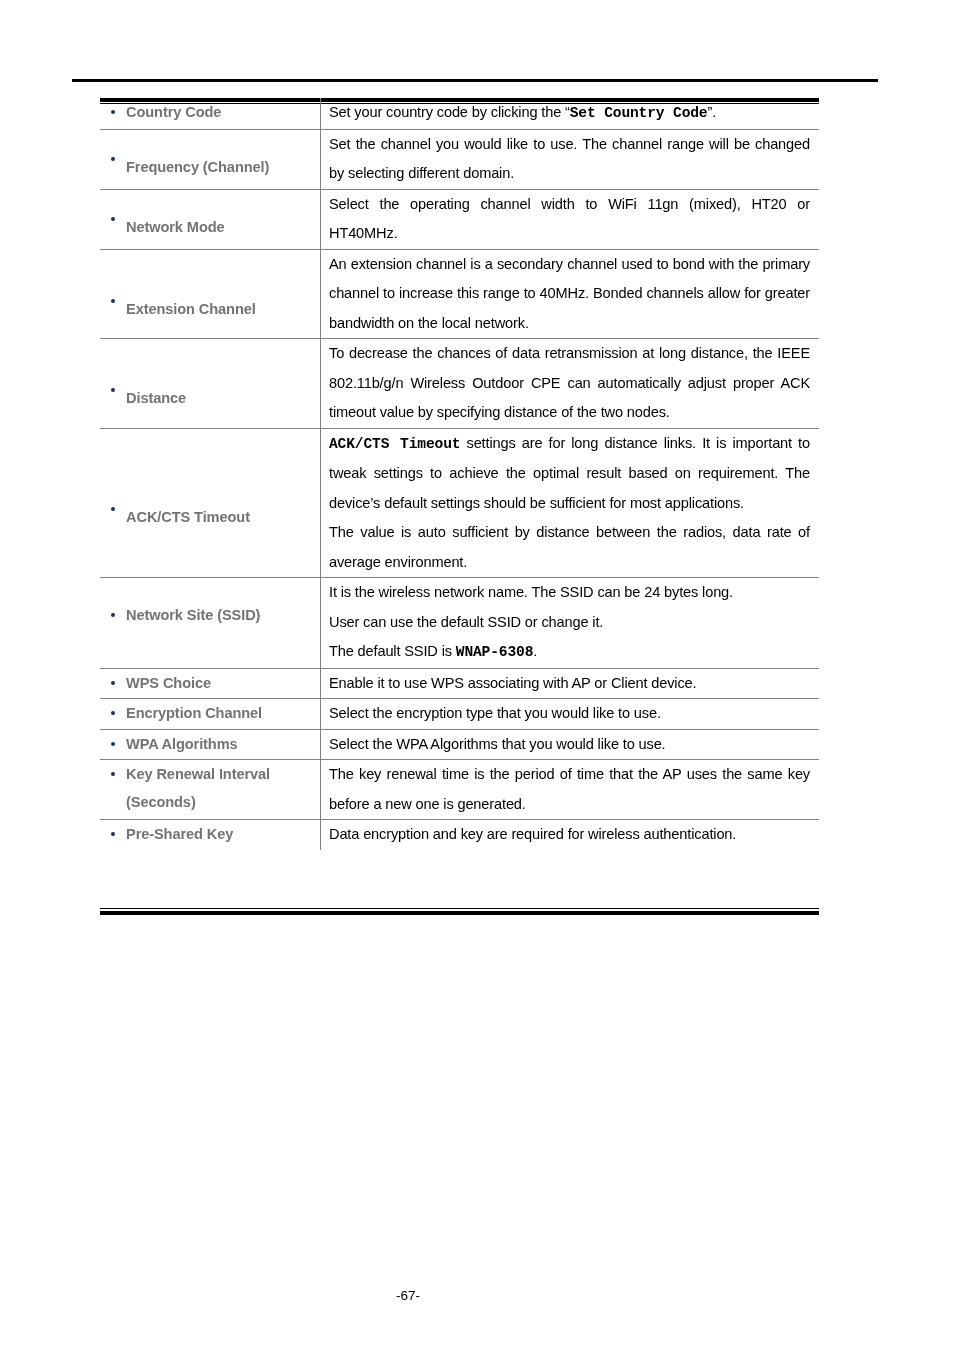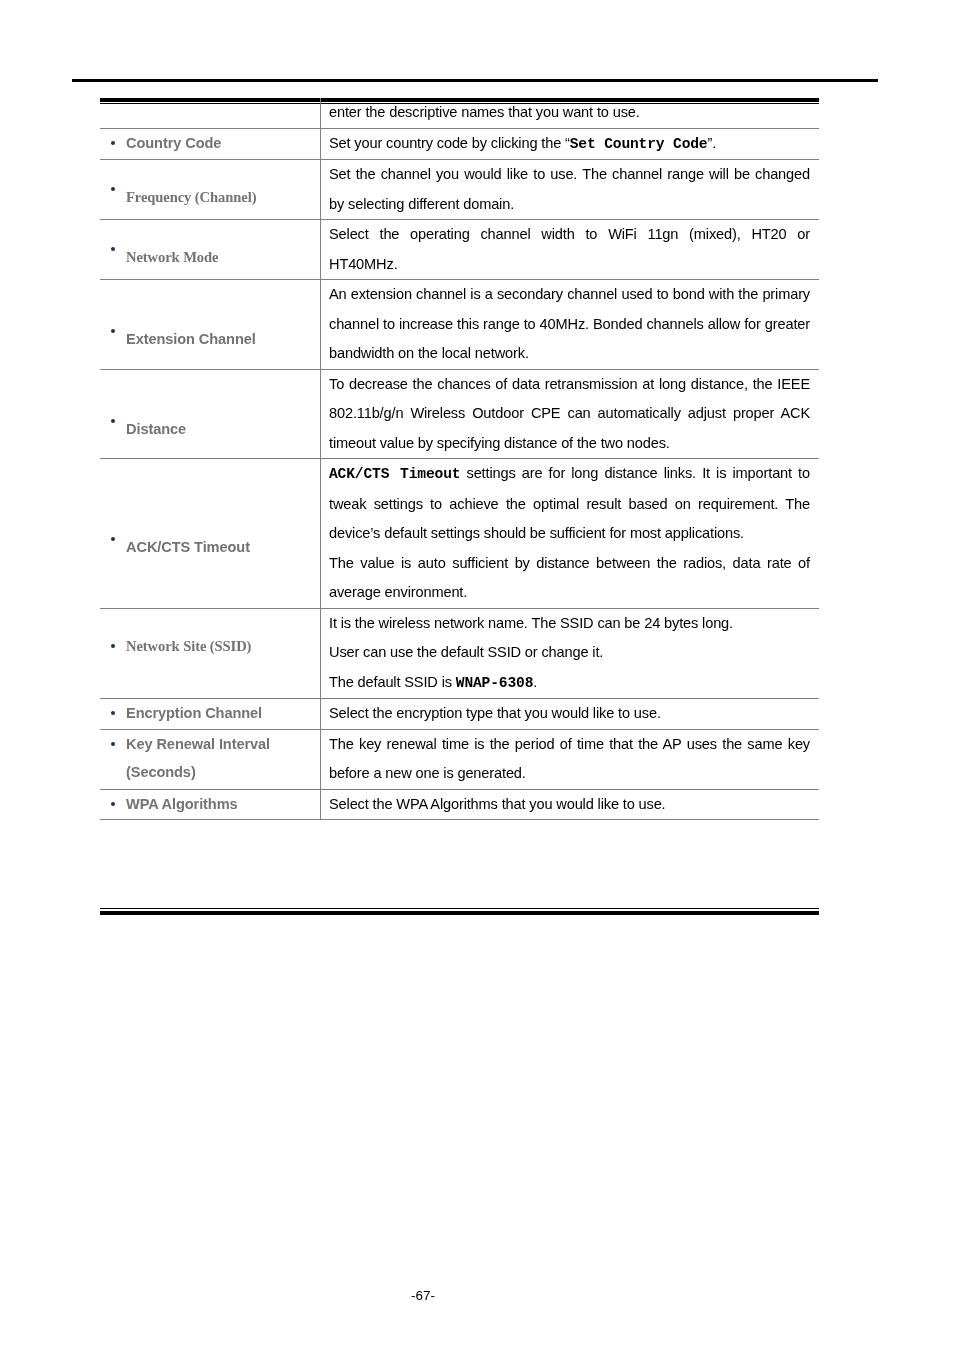--- a/index.html
+++ b/index.html
@@ -114,57 +114,45 @@
   .desc .p {
     margin: 0;
   }
   .desc .p.nojust {
     text-align: left;
   }
   .desc b { font-weight: bold; font-family: Liberation Mono, monospace; }
 
   
   td.pad-sm   { padding-top: 6px;  padding-bottom: 6px; }
-  .vcenter-2 { padding-top: 23px; font-family: Liberation Serif, serif; }
+  .vcenter-2 { padding-top: 23px; }
   .vcenter-5 { padding-top: 74px; }
   .vcenter-3b{ padding-top: 45px; }
 
   
   .page-number {
     position: absolute;
-    left: 15px;
+    left: 0;
     top: 1288px;
     width: 816px;
     text-align: center;
     font-size: 13.5px;
     color: #000000;
   }
 </style>
 </head>
 <body>
 
 <div class="page-header-rule"></div>
 
 <div class="table-top-rule"></div>
 
 <table class="spec-table">
   <tbody>
 
-    <tr class="row">
-      <td class="term-cell pad-sm">
-        <div class="term">
-          <span></span>
-        </div>
-      </td>
-      <td class="desc-cell pad-sm">
-        <div class="desc">
-          <p class="p nojust">enter the descriptive names that you want to use.</p>
-        </div>
-      </td>
-    </tr>
 
     <tr class="row">
       <td class="term-cell pad-sm">
         <div class="term">
           <span class="bullet"></span>
           <span>Country Code</span>
         </div>
       </td>
       <td class="desc-cell pad-sm">
         <div class="desc">
@@ -254,63 +242,89 @@
       </td>
       <td class="desc-cell pad-sm">
         <div class="desc">
           <p class="p nojust">It is the wireless network name. The SSID can be 24 bytes long.</p>
           <p class="p nojust">User can use the default SSID or change it.</p>
           <p class="p nojust">The default SSID is <b>WNAP-6308</b>.</p>
         </div>
       </td>
     </tr>
 
+    <tr class="row">
+      <td class="term-cell pad-sm">
+        <div class="term">
+          <span class="bullet"></span>
+          <span>WPS Choice</span>
+        </div>
+      </td>
+      <td class="desc-cell pad-sm">
+        <div class="desc">
+          <p class="p nojust">Enable it to use WPS associating with AP or Client device.</p>
+        </div>
+      </td>
+    </tr>
 
     <tr class="row">
       <td class="term-cell pad-sm">
         <div class="term">
           <span class="bullet"></span>
           <span>Encryption Channel</span>
         </div>
       </td>
       <td class="desc-cell pad-sm">
         <div class="desc">
           <p class="p nojust">Select the encryption type that you would like to use.</p>
+        </div>
+      </td>
+    </tr>
+
+    <tr class="row">
+      <td class="term-cell pad-sm">
+        <div class="term">
+          <span class="bullet"></span>
+          <span>WPA Algorithms</span>
+        </div>
+      </td>
+      <td class="desc-cell pad-sm">
+        <div class="desc">
+          <p class="p nojust">Select the WPA Algorithms that you would like to use.</p>
         </div>
       </td>
     </tr>
 
     <tr class="row">
       <td class="term-cell pad-sm">
         <div class="term">
           <span class="bullet"></span>
           <span>Key Renewal Interval</span>
           <span class="term-line2">(Seconds)</span>
         </div>
       </td>
       <td class="desc-cell pad-sm">
         <div class="desc">
           <p class="p">The key renewal time is the period of time that the AP uses the same key before a new one is generated.</p>
         </div>
       </td>
     </tr>
 
-    <tr class="row">
-      <td class="term-cell pad-sm">
-        <div class="term">
-          <span class="bullet"></span>
-          <span>WPA Algorithms</span>
-        </div>
-      </td>
-      <td class="desc-cell pad-sm">
-        <div class="desc">
-          <p class="p nojust">Select the WPA Algorithms that you would like to use.</p>
-        </div>
-      </td>
-    </tr>
-
+    <tr class="row last">
+      <td class="term-cell pad-sm">
+        <div class="term">
+          <span class="bullet"></span>
+          <span>Pre-Shared Key</span>
+        </div>
+      </td>
+      <td class="desc-cell pad-sm">
+        <div class="desc">
+          <p class="p nojust">Data encryption and key are required for wireless authentication.</p>
+        </div>
+      </td>
+    </tr>
 
   </tbody>
 </table>
 
 <div class="table-bottom-rule" id="bottomRule" style="top: 908px;"></div>
 
 <div class="page-number">-67-</div>
 
 </body></html>

